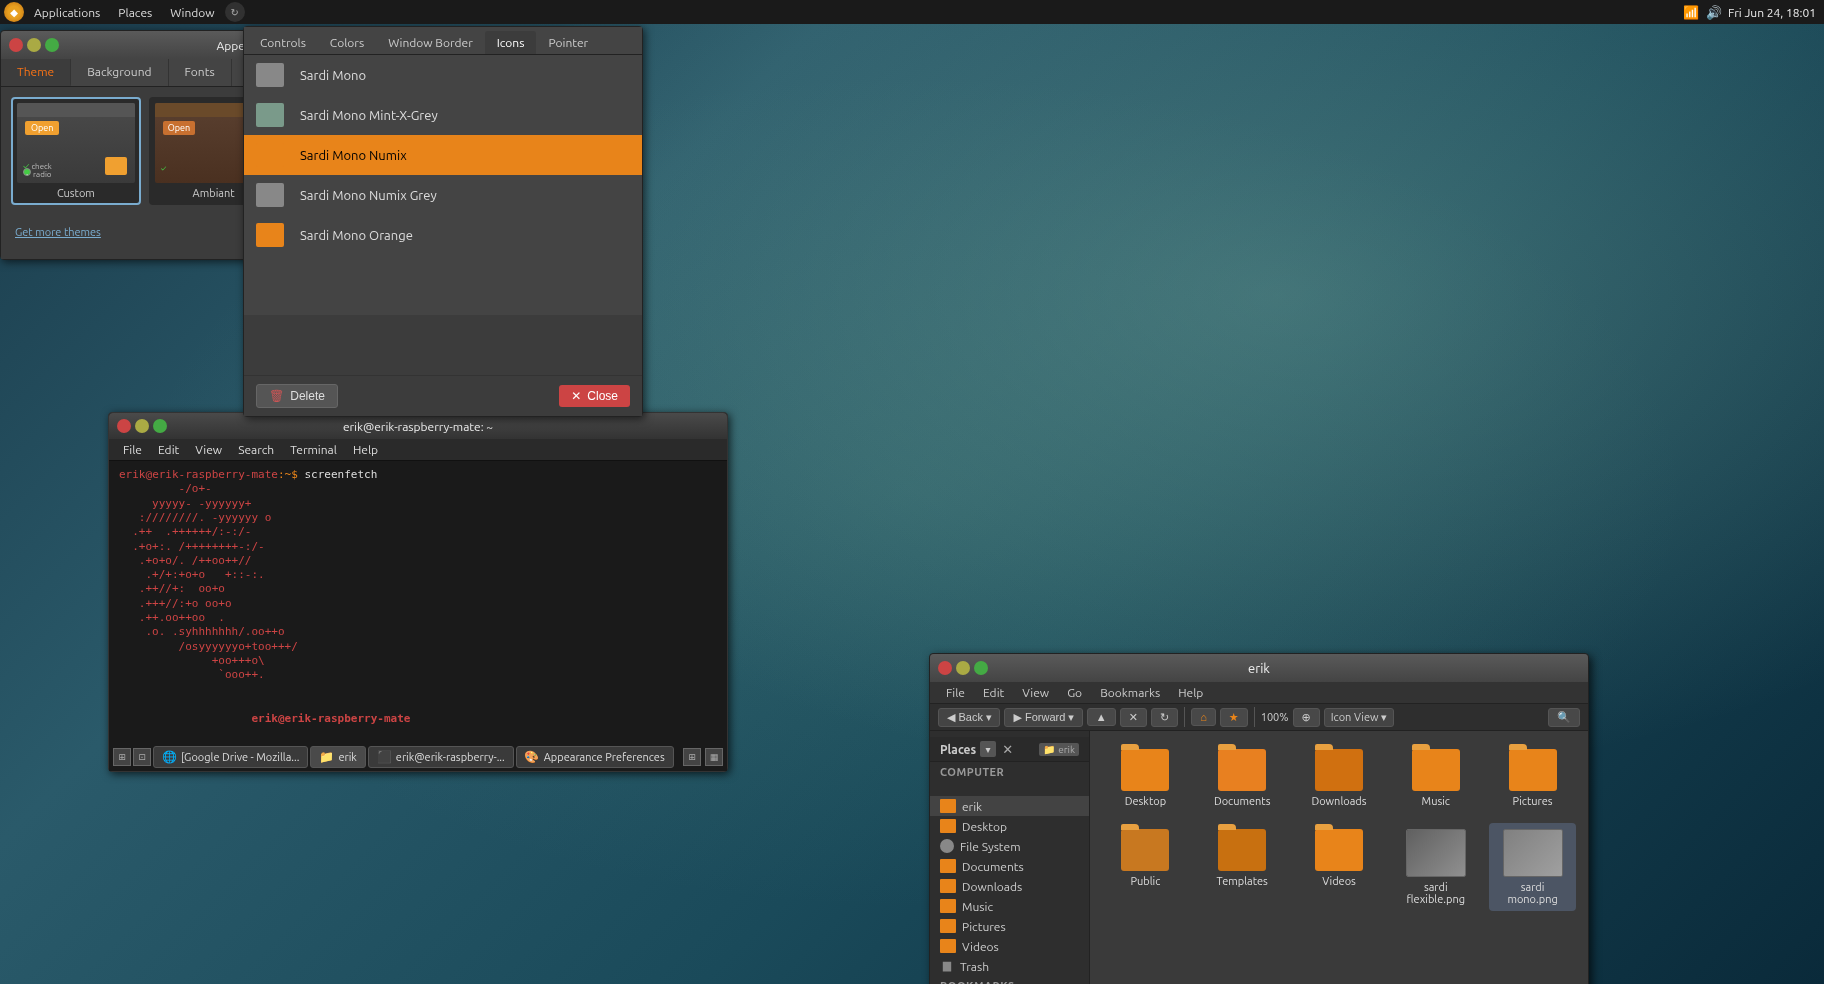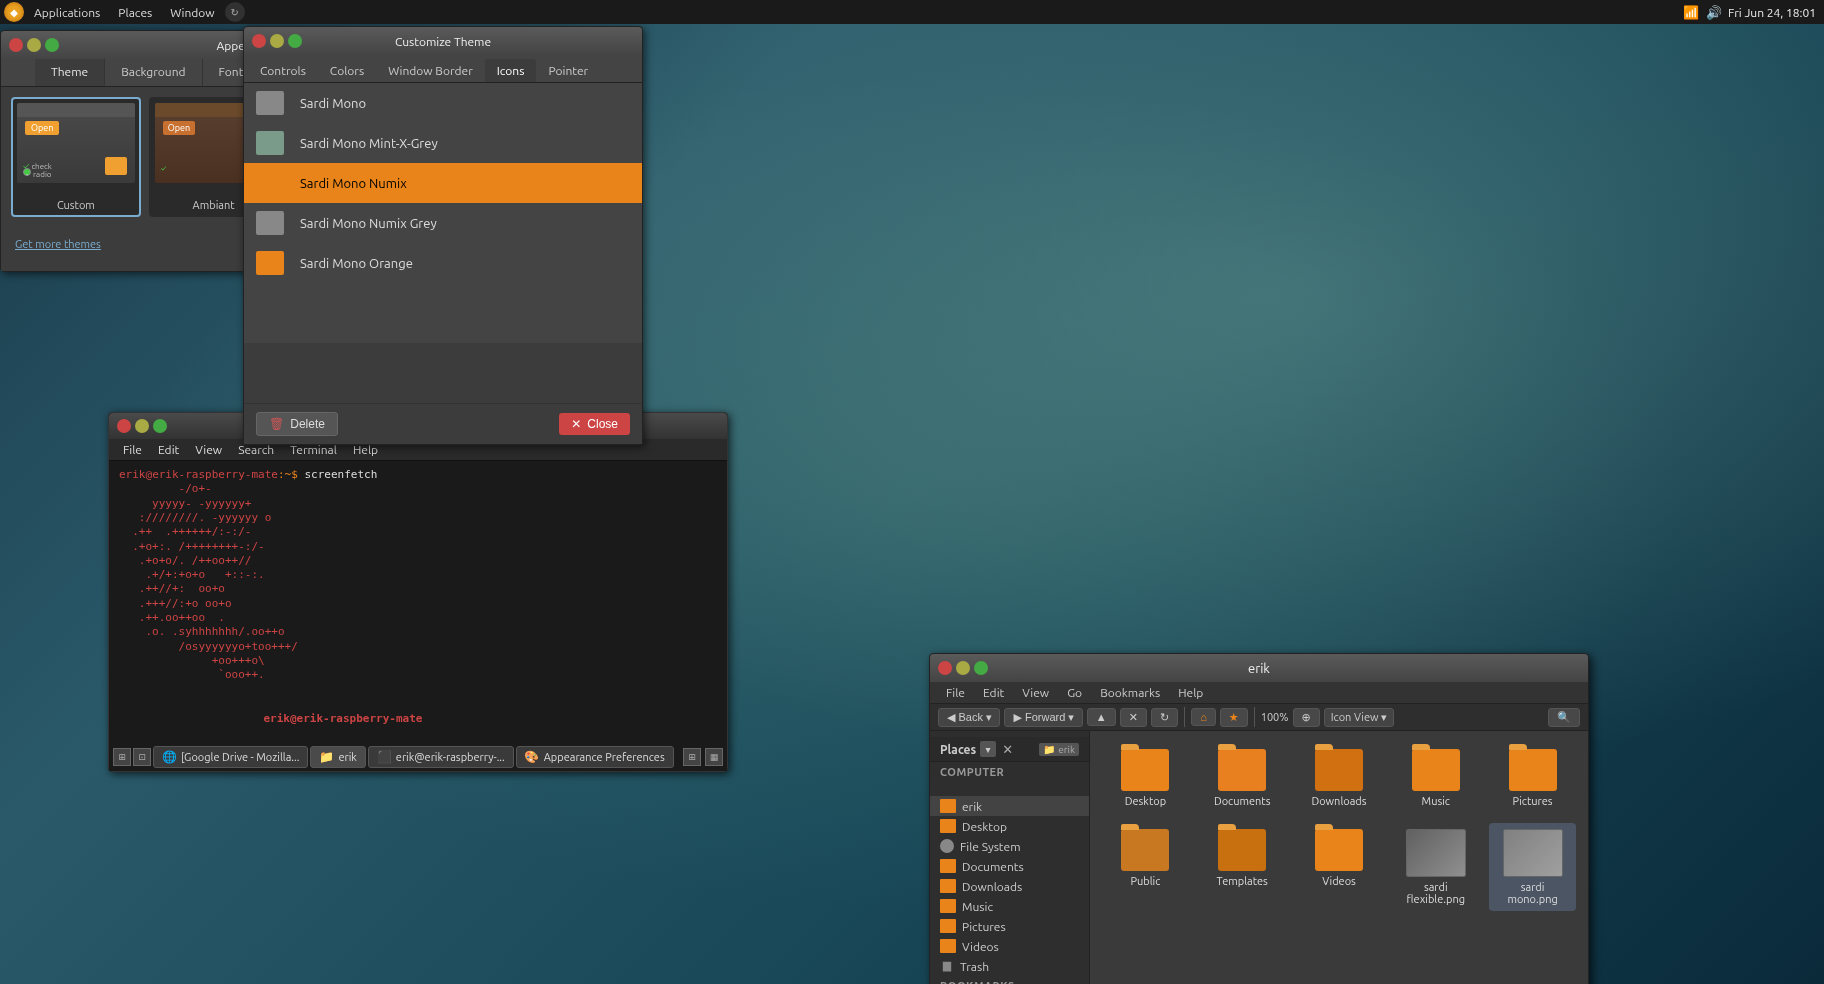--- a/index.html
+++ b/index.html
@@ -161,23 +161,22 @@
     }
     .appearance-tab {
       padding: 6px 16px;
       color: #ccc;
       font-size: 12px;
       cursor: pointer;
       border-right: 1px solid #333;
     }
     .appearance-tab.active {
       background: #3c3c3c;
-      color: #e5e5e5;
+      color: #f97316;
       border-bottom: 2px solid #3c3c3c;
-      margin-left: 34px;
     }
 
     
     .appearance-content {
       padding: 10px;
       background: #3c3c3c;
     }
     .theme-grid {
       display: grid;
       grid-template-columns: repeat(4, 1fr);
@@ -191,21 +190,21 @@
       padding: 4px;
       text-align: center;
       cursor: pointer;
     }
     .theme-item.selected { border-color: #7aaccf; }
     .theme-preview {
       width: 100%;
       height: 80px;
       background: #555;
       border-radius: 2px;
-      margin-bottom: 16px;
+      margin-bottom: 4px;
       position: relative;
       overflow: hidden;
     }
     .theme-preview.custom {
       background: linear-gradient(to bottom, #4a4a4a, #3a3a3a);
     }
     .theme-preview.ambiant {
       background: linear-gradient(to bottom, #5a4030, #4a3020);
     }
     .theme-preview.blue-sub {
@@ -782,28 +781,20 @@
       <a class="get-more-link">Get more themes</a>
       <button class="help-btn">
         <span>?</span>
         <span>Help</span>
       </button>
     </div>
   </div>
 </div>
 
 <div class="customize-window">
-  <div class="window-titlebar">
-    <div class="window-controls">
-      <div class="wc wc-close"></div>
-      <div class="wc wc-min"></div>
-      <div class="wc wc-max"></div>
-    </div>
-    <span class="window-title">Customize Theme</span>
-  </div>
   <div class="customize-tabs">
     <div class="customize-tab">Controls</div>
     <div class="customize-tab">Colors</div>
     <div class="customize-tab">Window Border</div>
     <div class="customize-tab active">Icons</div>
     <div class="customize-tab">Pointer</div>
   </div>
   <div class="customize-content">
     <div class="icon-list">
 
@@ -873,21 +864,21 @@
    .+o+o/. /++oo++//
     .+/+:+o+o   +::-:.
    .++//+:  oo+o
    .+++//:+o oo+o
    .++.oo++oo  .
     .o. .syhhhhhhh/.oo++o
          /osyyyyyyo+too+++/
               +oo+++o\
                `ooo++.
 
-    <div class="terminal-line"><span class="term-info-key">                    </span><span style="color:#cc4444;font-weight:bold;margin-left:12px;">erik@erik-raspberry-mate</span></div>
+    <div class="terminal-line"><span class="term-info-key">                    </span><span style="color:#cc4444;font-weight:bold;">erik@erik-raspberry-mate</span></div>
     <div class="terminal-line"><span class="term-info-key">OS: </span><span class="term-info-val">Ubuntu 15.10 wily</span></div>
     
     
     
     
     
     
     
     
     

